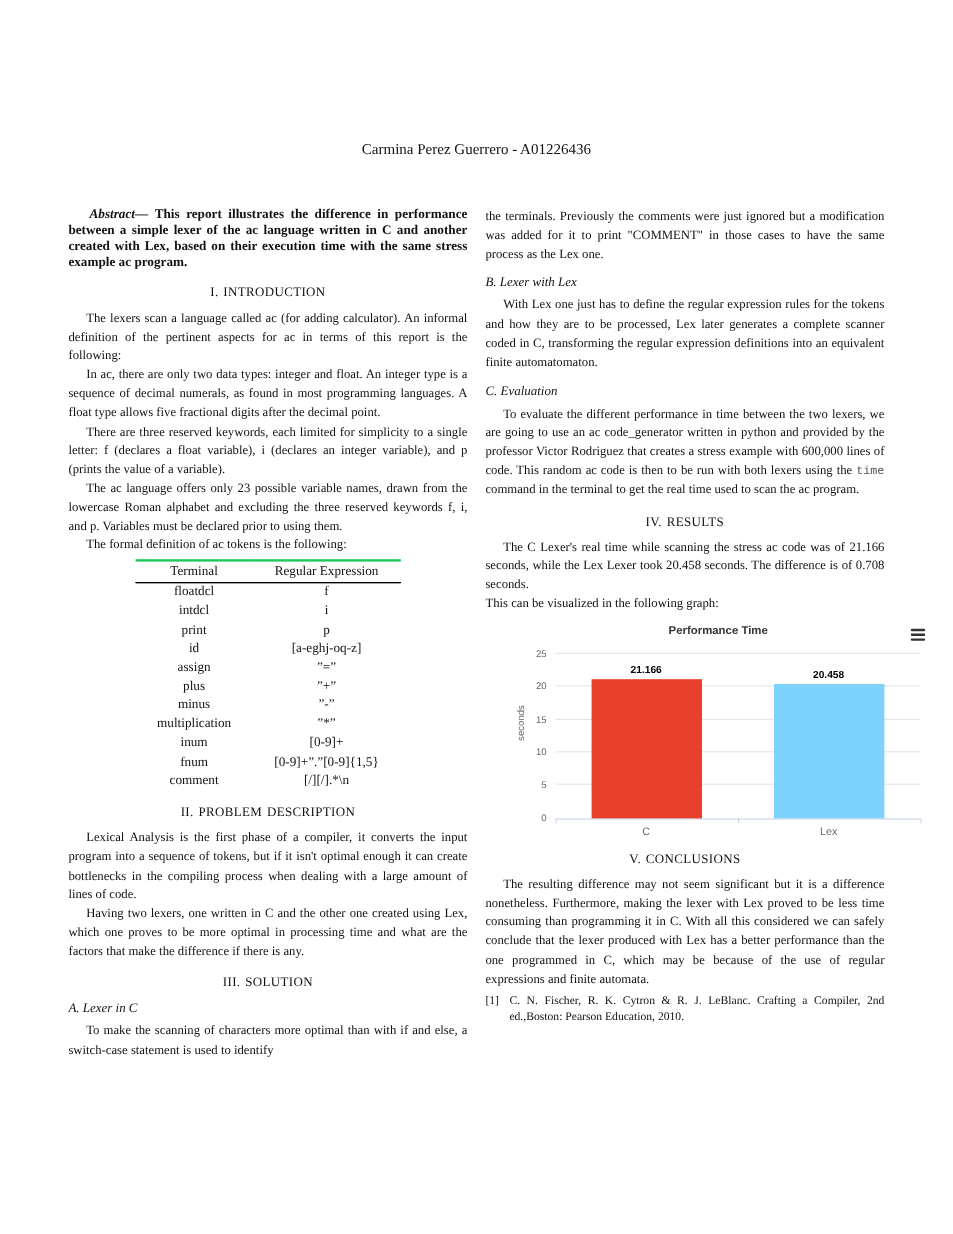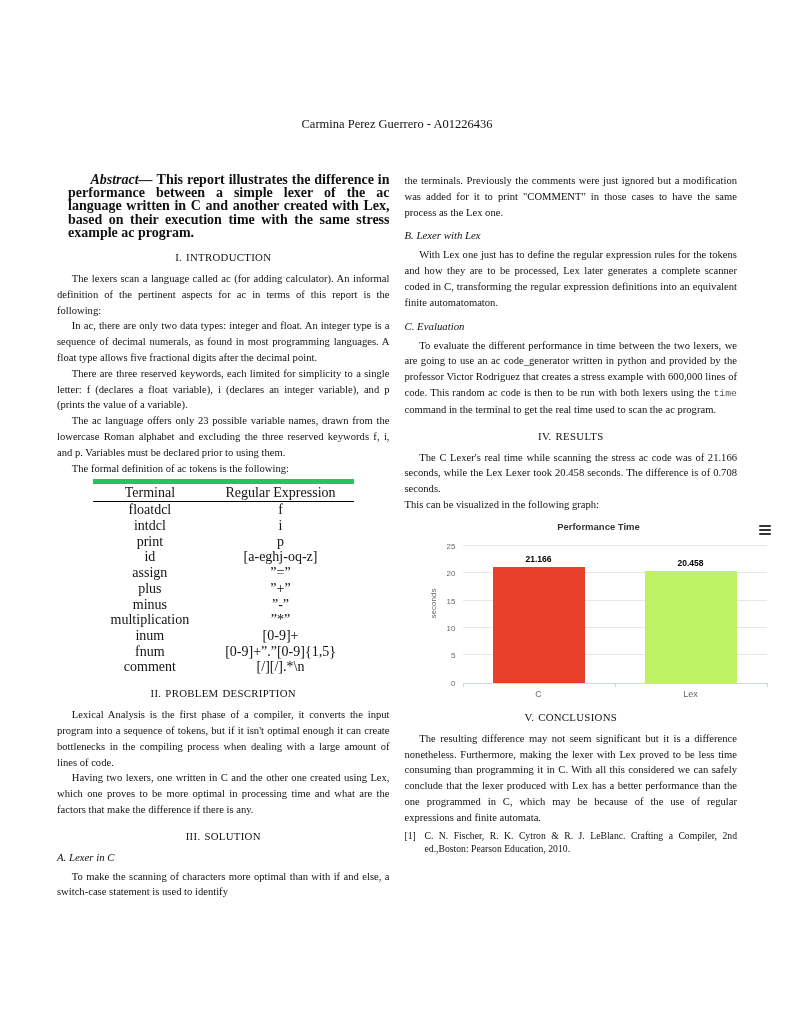--- a/index.html
+++ b/index.html
@@ -28,26 +28,25 @@
   .columns {
     display: flex;
     gap: 15px;
     margin-top: 41px;
   }
   .col { flex: 1; min-width: 0; }
   p.body, .ref-text { font-size: 10.6px; line-height: 15.8px; text-align: justify; }
   p.body { text-indent: 1.4em; }
   p.noindent { text-indent: 0; }
   .abstract {
-    font-size: 14px;
+    font-size: 11px;
     line-height: 13.2px;
     font-weight: bold;
     text-align: justify;
     text-indent: 1.6em;
-    margin-left: 11px;
   }
   .abstract-lead { font-style: italic; }
   h2.sec {
     font-size: 10.8px;
     font-weight: normal;
     text-align: center;
     margin: 12px 0 8px 0;
     letter-spacing: 0.3px;
     word-spacing: 1px;
   }
@@ -56,22 +55,22 @@
     font-size: 10.8px;
     font-weight: normal;
     font-style: italic;
     margin: 9px 0 6px 0;
   }
   .mono { font-family: "Liberation Mono", monospace; font-size: 9.8px; color: #555; }
   
   table.tokens {
     margin: 3px auto 5px auto;
     border-collapse: collapse;
-    border-top: 5px solid #22c55e;
-    font-size: 14px;
+    border-top: 2px solid #22c55e;
+    font-size: 11px;
   }
   table.tokens th {
     font-weight: normal;
     padding: 1px 18px;
     border-bottom: 1px solid #000;
     line-height: 15px;
   }
   table.tokens td {
     text-align: center;
     padding: 0 18px;
@@ -237,21 +236,21 @@
             <div class="gridline" style="bottom: 80%;"></div>
             <div class="ytick" style="bottom: 80%;">20</div>
             <div class="gridline" style="bottom: 100%;"></div>
             <div class="ytick" style="bottom: 100%;">25</div>
             <div class="xtick" style="left: 0%;"></div>
             <div class="xtick" style="left: 50%;"></div>
             <div class="xtick" style="left: 100%;"></div>
             <div class="bar" style="left: 25%; width: 92px; height: 84.664%; background: rgb(232, 64, 43);">
               <div class="bar-label">21.166</div>
             </div>
-            <div class="bar" style="left: 75%; width: 92px; height: 81.832%; background: #bef264;">
+            <div class="bar" style="left: 75%; width: 92px; height: 81.832%; background: #7dd3fc;">
               <div class="bar-label">20.458</div>
             </div>
           </div>
         <div class="xlabels">
             <div class="xlabel">C</div>
             <div class="xlabel">Lex</div>
           </div>
       </div>
 
       <h2 class="sec">V. CONCLUSIONS</h2>

